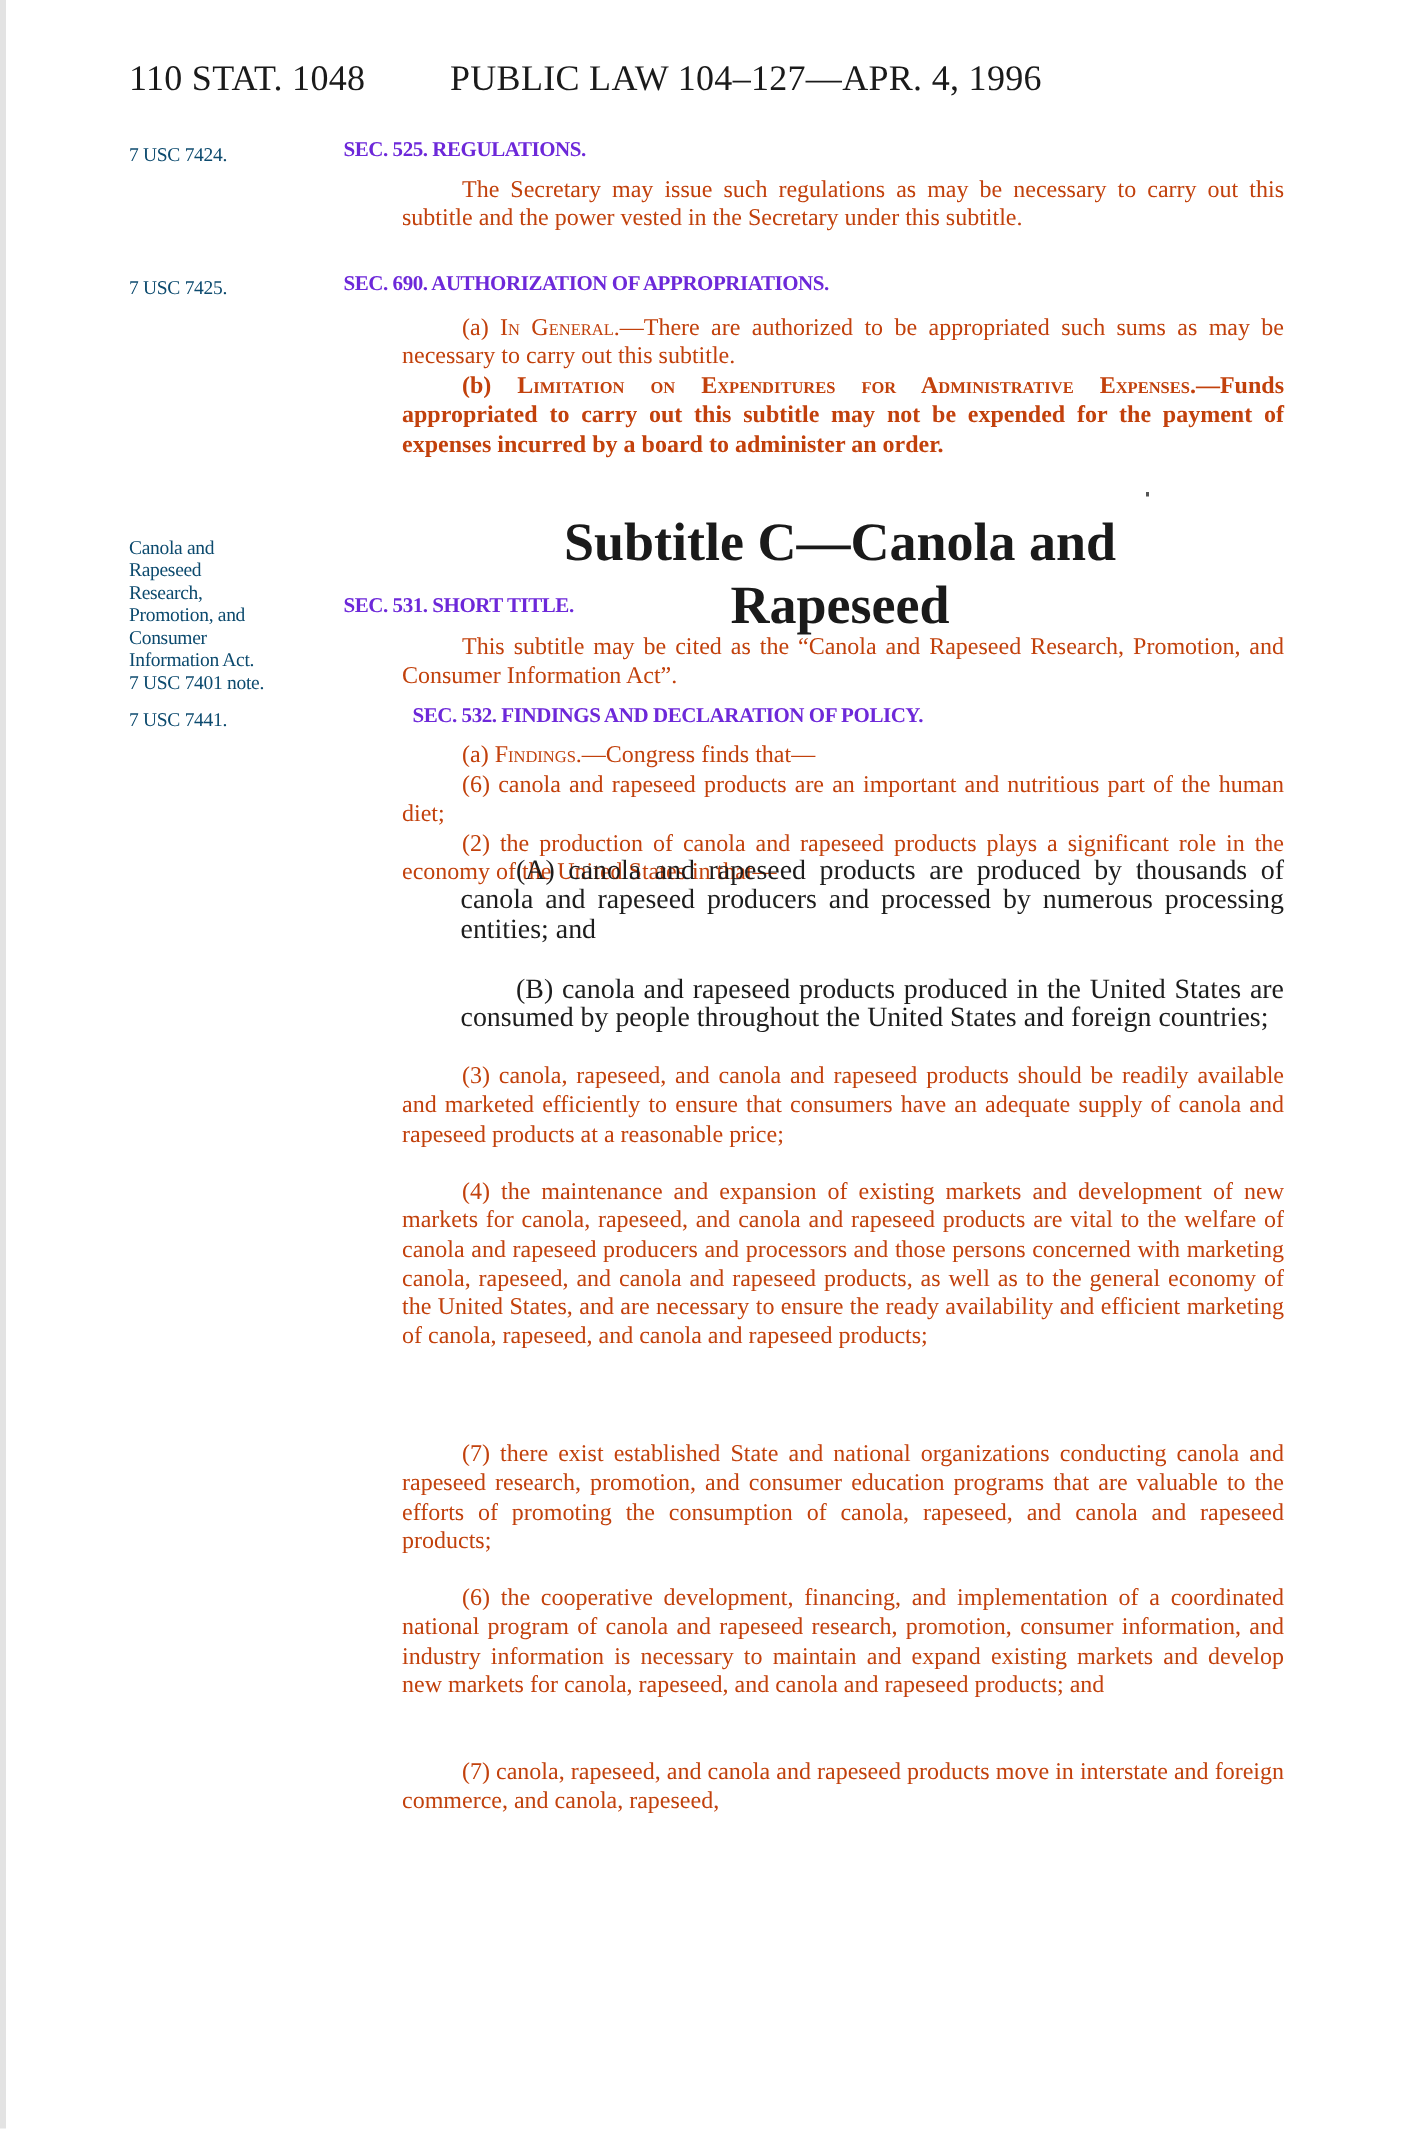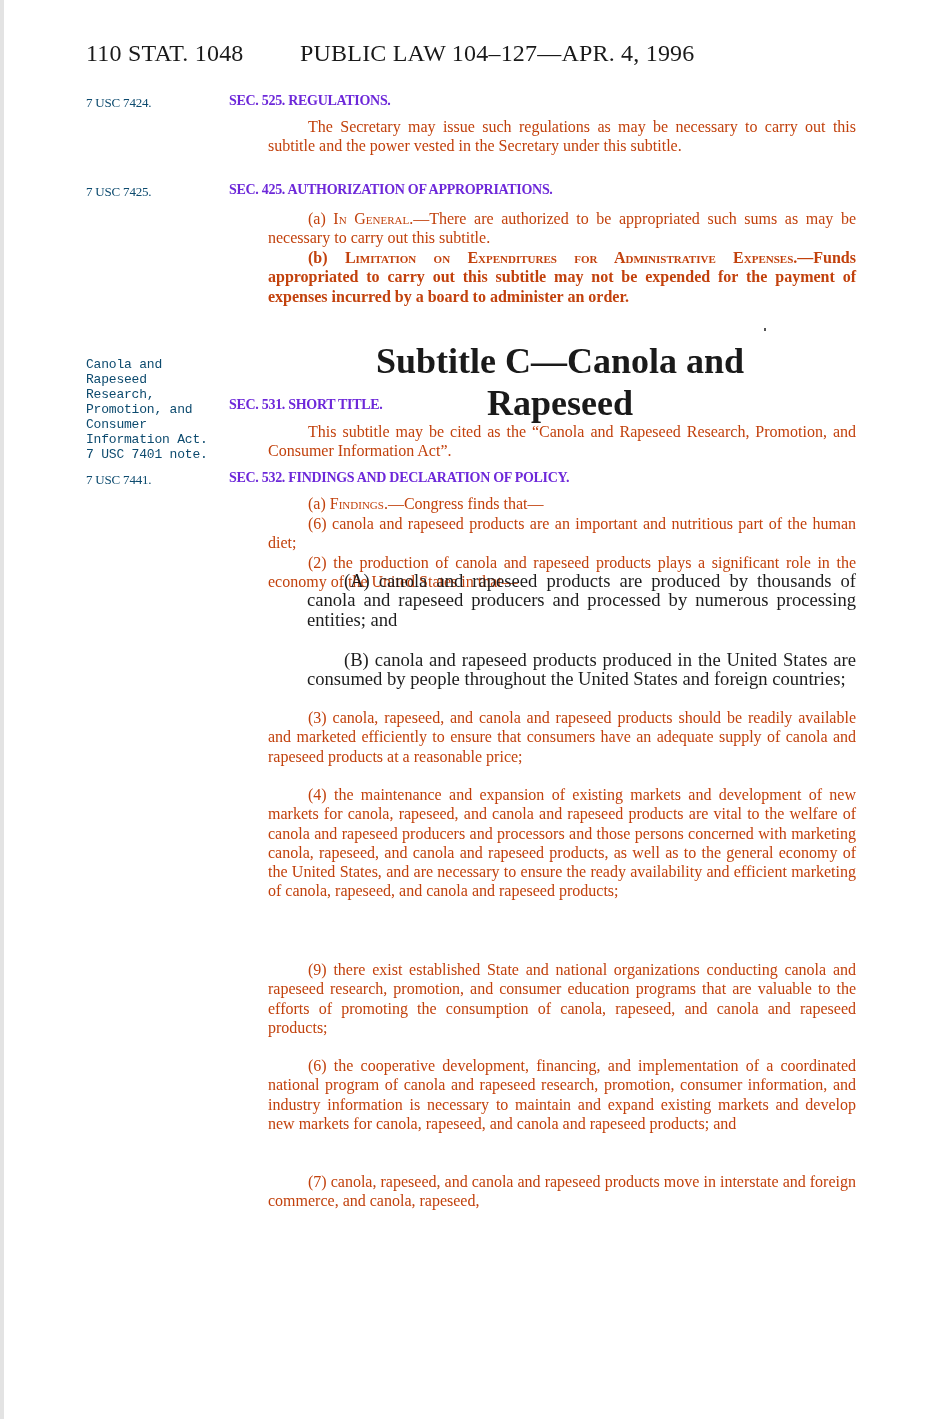--- a/index.html
+++ b/index.html
@@ -51,45 +51,45 @@
 <div class="running-head">
   <span class="stat">110 STAT. 1048</span>
   <span class="law">PUBLIC LAW 104–127—APR. 4, 1996</span>
 </div>
 
 <div class="margin" style="top:95px;">7 USC 7424.</div>
 <div class="sec-head" style="top:93px;">SEC. 525. REGULATIONS.</div>
 <div class="para" style="top:117px;"><span class="indent"></span><span>The Secretary may issue such regulations as may be necessary to carry out this subtitle and the power vested in the Secretary under this subtitle.</span></div>
 
 <div class="margin" style="top:184px;">7 USC 7425.</div>
-<div class="sec-head" style="top:182px;">SEC. 425. AUTHORIZATION OF APPROPRIATIONS.</div>
+<div class="sec-head" style="top:182px;">SEC. 690. AUTHORIZATION OF APPROPRIATIONS.</div>
 <div class="para" style="top:209px;"><span class="indent"></span><span>(a) </span><span class="sc">In General.</span><span>—There are authorized to be appropriated such sums as may be necessary to carry out this subtitle.</span></div>
 <div class="para" style="top:248px;font-weight:bold;"><span class="indent"></span><span>(b) </span><span class="sc">Limitation on Expenditures for Administrative Expenses.</span><span>—Funds appropriated to carry out this subtitle may not be expended for the payment of expenses incurred by a board to administer an order.</span></div>
 
 <div class="dot"></div>
 
 <div class="subtitle">Subtitle C—Canola and Rapeseed</div>
-<div class="margin" style="top:357px;font-family:Liberation Mono, monospace;">
+<div class="margin" style="top:357px;">
   <div>Canola and</div>
   <div>Rapeseed</div>
   <div>Research,</div>
   <div>Promotion, and</div>
   <div>Consumer</div>
   <div>Information Act.</div>
   <div>7 USC 7401 note.</div>
 </div>
 
 <div class="sec-head" style="top:397px;">SEC. 531. SHORT TITLE.</div>
 <div class="para" style="top:422px;"><span class="indent"></span><span>This subtitle may be cited as the “Canola and Rapeseed Research, Promotion, and Consumer Information Act”.</span></div>
 
 <div class="margin" style="top:472px;">7 USC 7441.</div>
-<div class="sec-head" style="top:470px;">SEC. 532. FINDINGS AND DECLARATION OF POLICY.</div>
+<div class="sec-head" style="top:470px;margin-left:46px;">SEC. 532. FINDINGS AND DECLARATION OF POLICY.</div>
 <div class="para" style="top:494px;"><span class="indent"></span><span>(a) </span><span class="sc">Findings.</span><span>—Congress finds that—</span></div>
 
 <div class="para" style="top:514px;"><span class="indent"></span><span>(6) canola and rapeseed products are an important and nutritious part of the human diet;</span></div>
 <div class="para" style="top:553px;"><span class="indent"></span><span>(2) the production of canola and rapeseed products plays a significant role in the economy of the United States in that—</span></div>
 <div class="sub" style="top:560px;margin-top:11px;"><span class="indent"></span><span>(A) canola and rapeseed products are produced by thousands of canola and rapeseed producers and processed by numerous processing entities; and</span></div>
 <div class="sub" style="top:650px;"><span class="indent"></span><span>(B) canola and rapeseed products produced in the United States are consumed by people throughout the United States and foreign countries;</span></div>
 <div class="para" style="top:708px;"><span class="indent"></span><span>(3) canola, rapeseed, and canola and rapeseed products should be readily available and marketed efficiently to ensure that consumers have an adequate supply of canola and rapeseed products at a reasonable price;</span></div>
 <div class="para" style="top:785px;"><span class="indent"></span><span>(4) the maintenance and expansion of existing markets and development of new markets for canola, rapeseed, and canola and rapeseed products are vital to the welfare of canola and rapeseed producers and processors and those persons concerned with marketing canola, rapeseed, and canola and rapeseed products, as well as to the general economy of the United States, and are necessary to ensure the ready availability and efficient marketing of canola, rapeseed, and canola and rapeseed products;</span></div>
-<div class="para" style="top:960px;"><span class="indent"></span><span>(9) there exist established State and national organizations conducting canola and rapeseed research, promotion, and consumer education programs that are valuable to the efforts of promoting the consumption of canola, rapeseed, and canola and rapeseed products;</span></div>
+<div class="para" style="top:960px;"><span class="indent"></span><span>(7) there exist established State and national organizations conducting canola and rapeseed research, promotion, and consumer education programs that are valuable to the efforts of promoting the consumption of canola, rapeseed, and canola and rapeseed products;</span></div>
 <div class="para" style="top:1056px;"><span class="indent"></span><span>(6) the cooperative development, financing, and implementation of a coordinated national program of canola and rapeseed research, promotion, consumer information, and industry information is necessary to maintain and expand existing markets and develop new markets for canola, rapeseed, and canola and rapeseed products; and</span></div>
 <div class="para" style="top:1172px;"><span class="indent"></span><span>(7) canola, rapeseed, and canola and rapeseed products move in interstate and foreign commerce, and canola, rapeseed,</span></div>
 
 </body></html>

